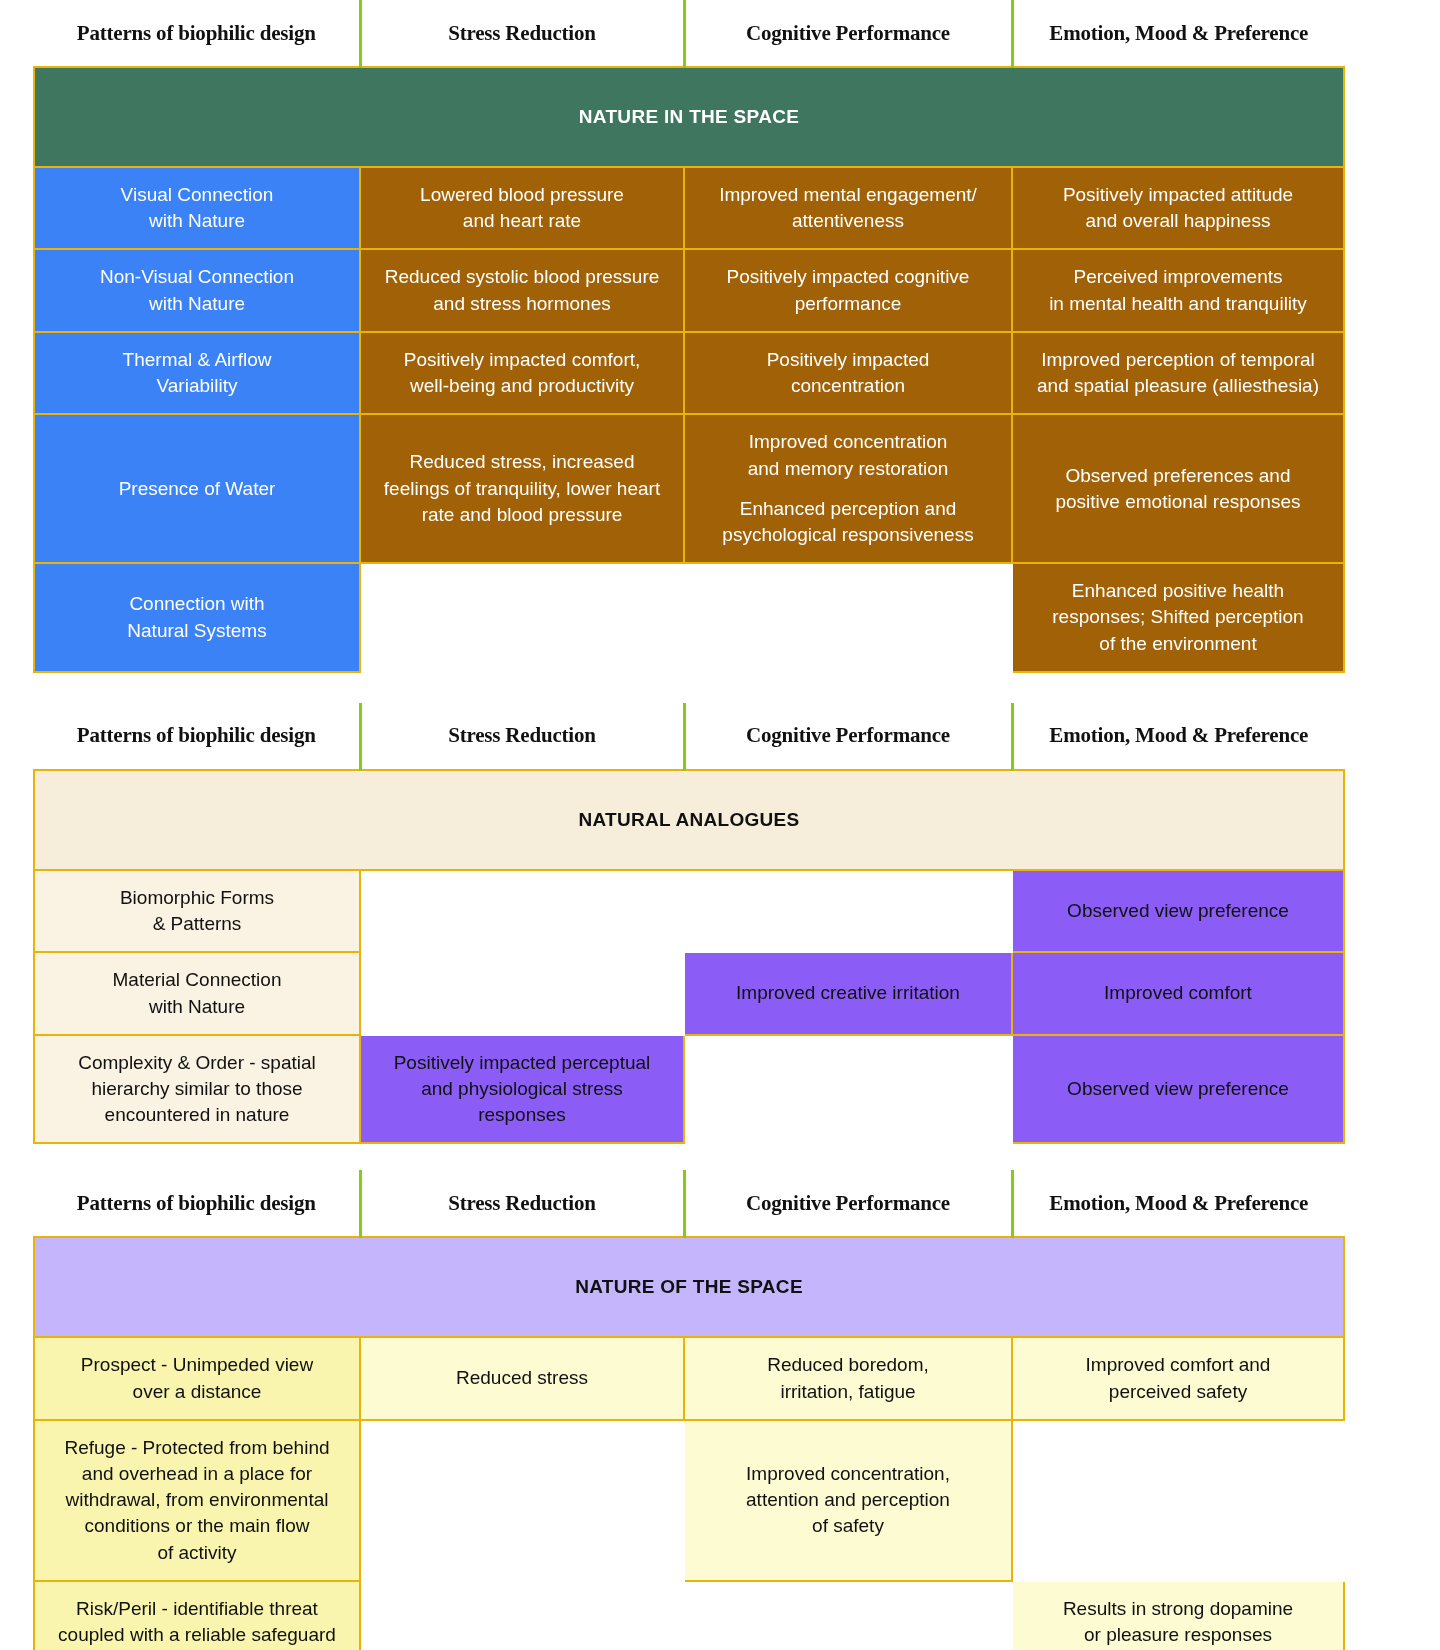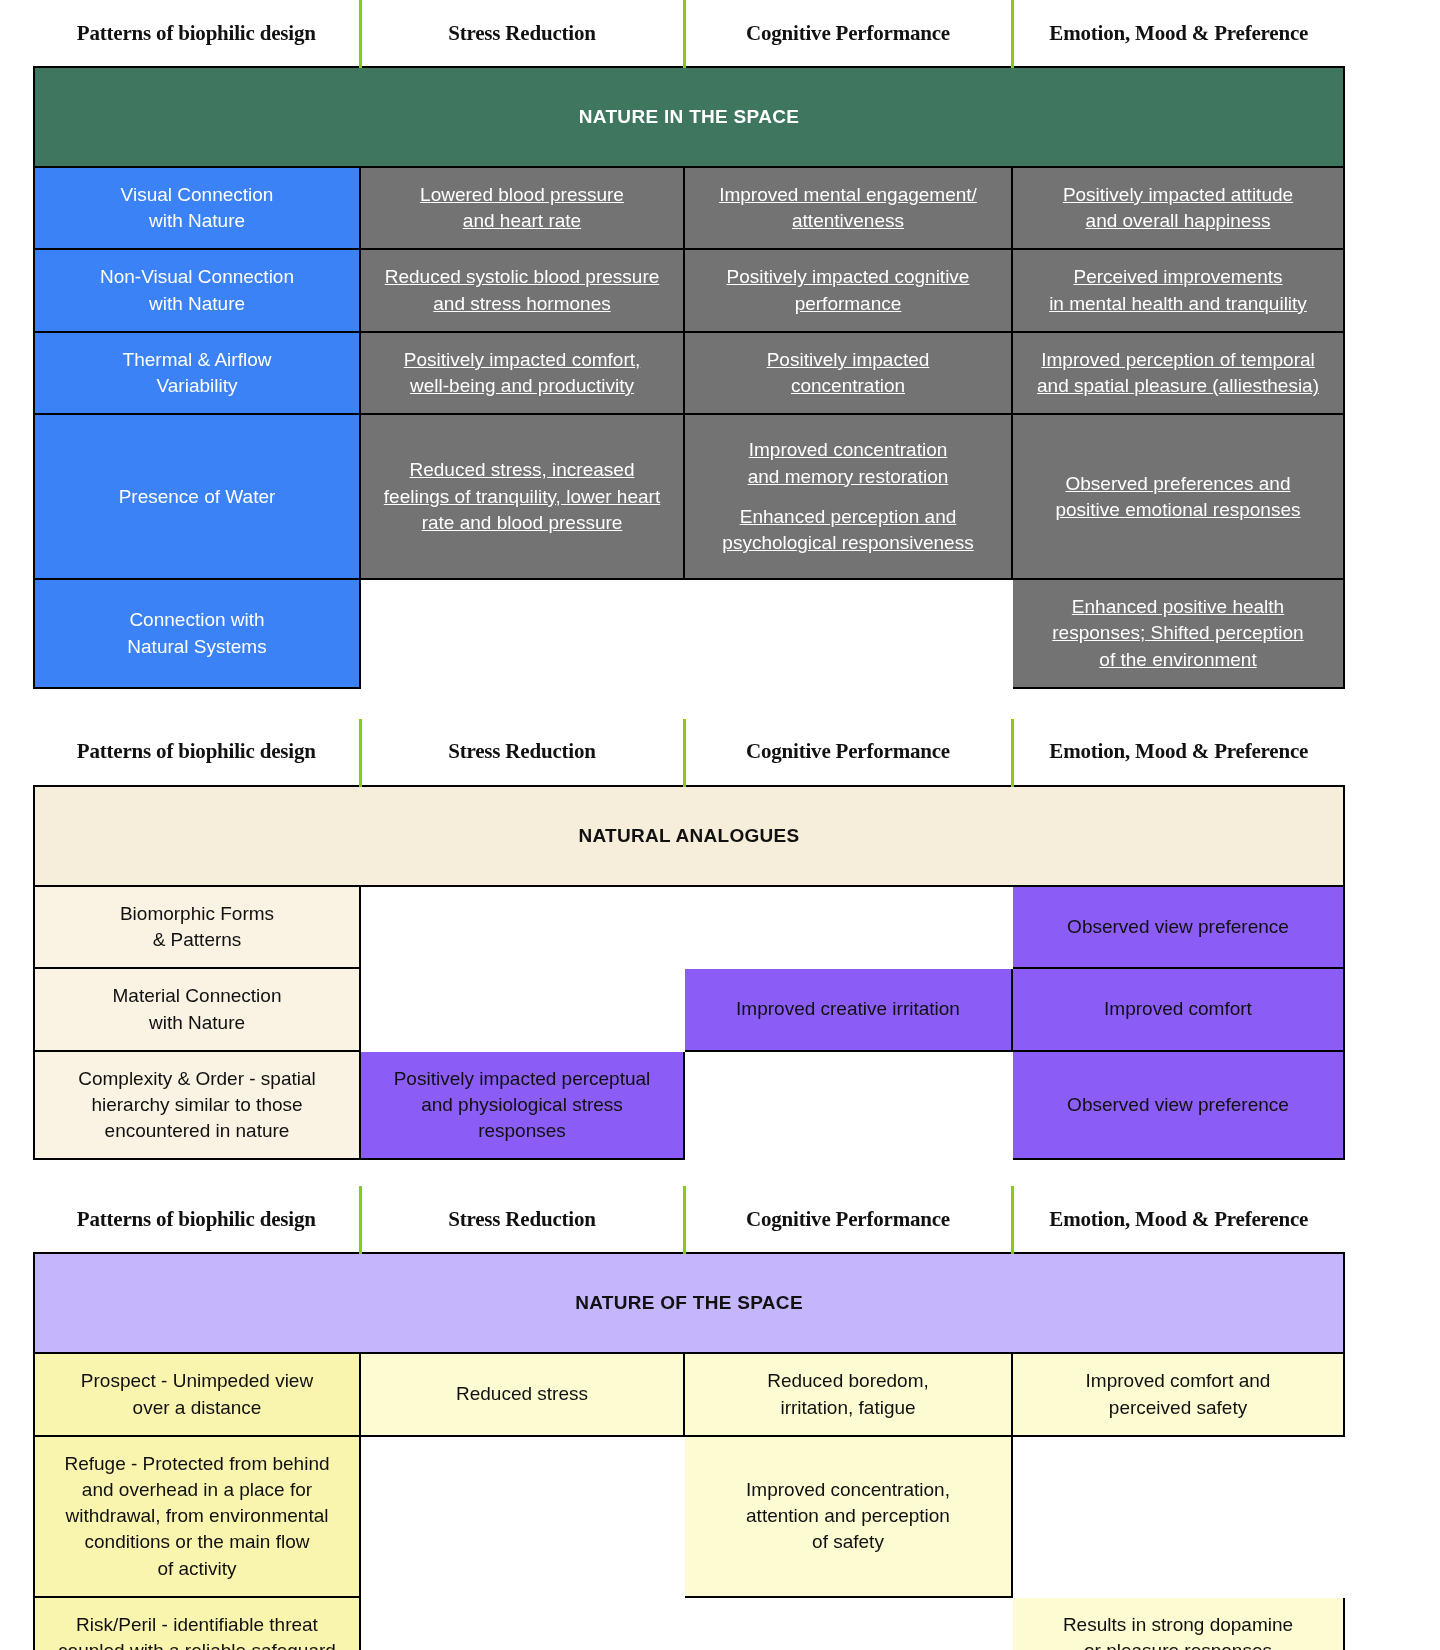--- a/index.html
+++ b/index.html
@@ -58,30 +58,30 @@
     letter-spacing: 0.3px;
   }
 
   
   .bt tbody td {
     text-align: center;
     vertical-align: middle;
     font-size: 19px;
     line-height: 1.38;
     padding: 14px 14px;
-    border: 2px solid #000000;
+    border: 2px solid #eab308;
   }
   .bt tbody td.empty { background: #ffffff !important; border-color:#ffffff; }
-  .bt tbody td p { margin: 8px; }
+  .bt tbody td p { margin: 0; }
   .bt tbody td p + p { margin-top: 14px; }
 
   
   .t-green .banner td { background: #3E7660; color: #ffffff; }
   .t-green tbody td.col1 { background: #3b82f6; color: #ffffff; }
-  .t-green tbody td.body { background: #737373; color: #ffffff; text-decoration: underline; }
+  .t-green tbody td.body { background: #a16207; color: #ffffff; }
 
   
   .t-cream .banner td { background: #F7EDDB; color: #111111; }
   .t-cream tbody td.col1 { background: #FAF2E2; color: #111111; }
   .t-cream tbody td.body { background: #8b5cf6; color: #111111; }
 
   
   .t-yellow .banner td { background: #c4b5fd; color: #111111; }
   .t-yellow tbody td.col1 { background: #FAF5AE; color: #111111; }
   .t-yellow tbody td.body { background: #FDFBD2; color: #111111; }

